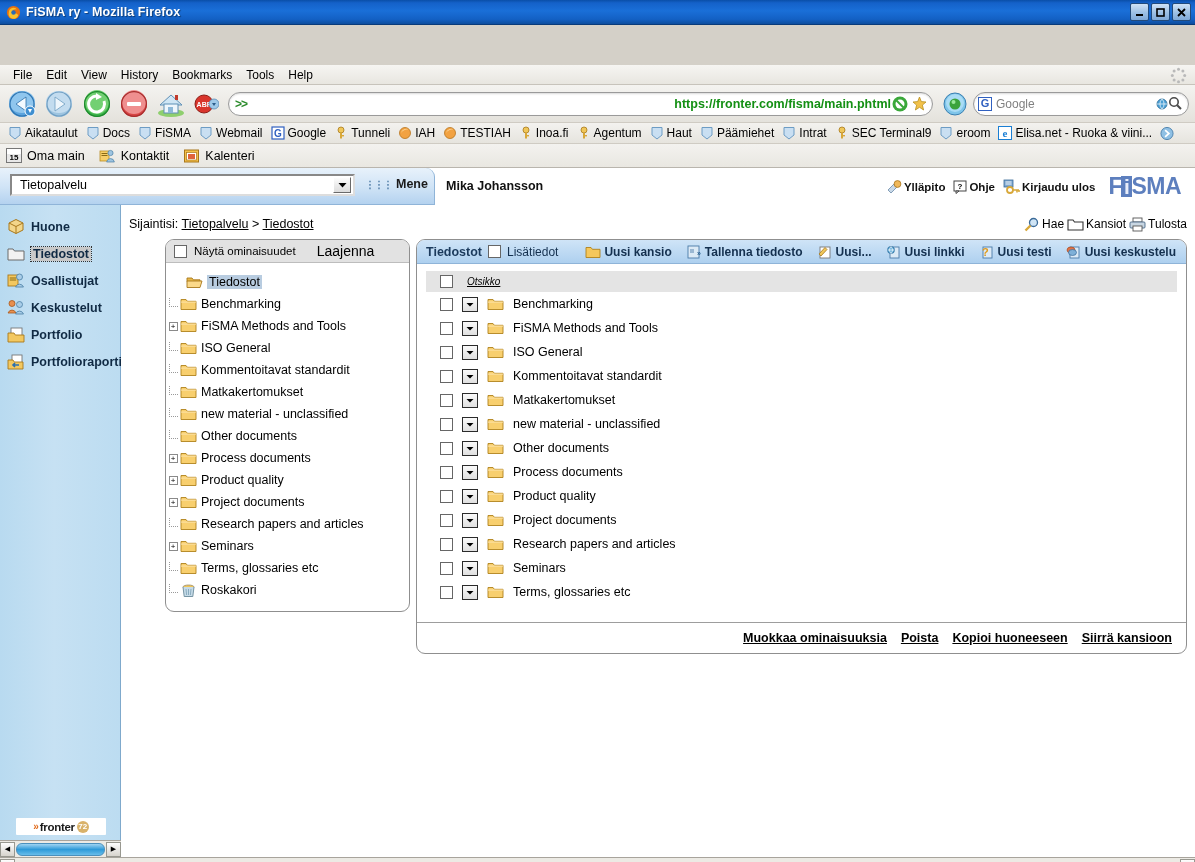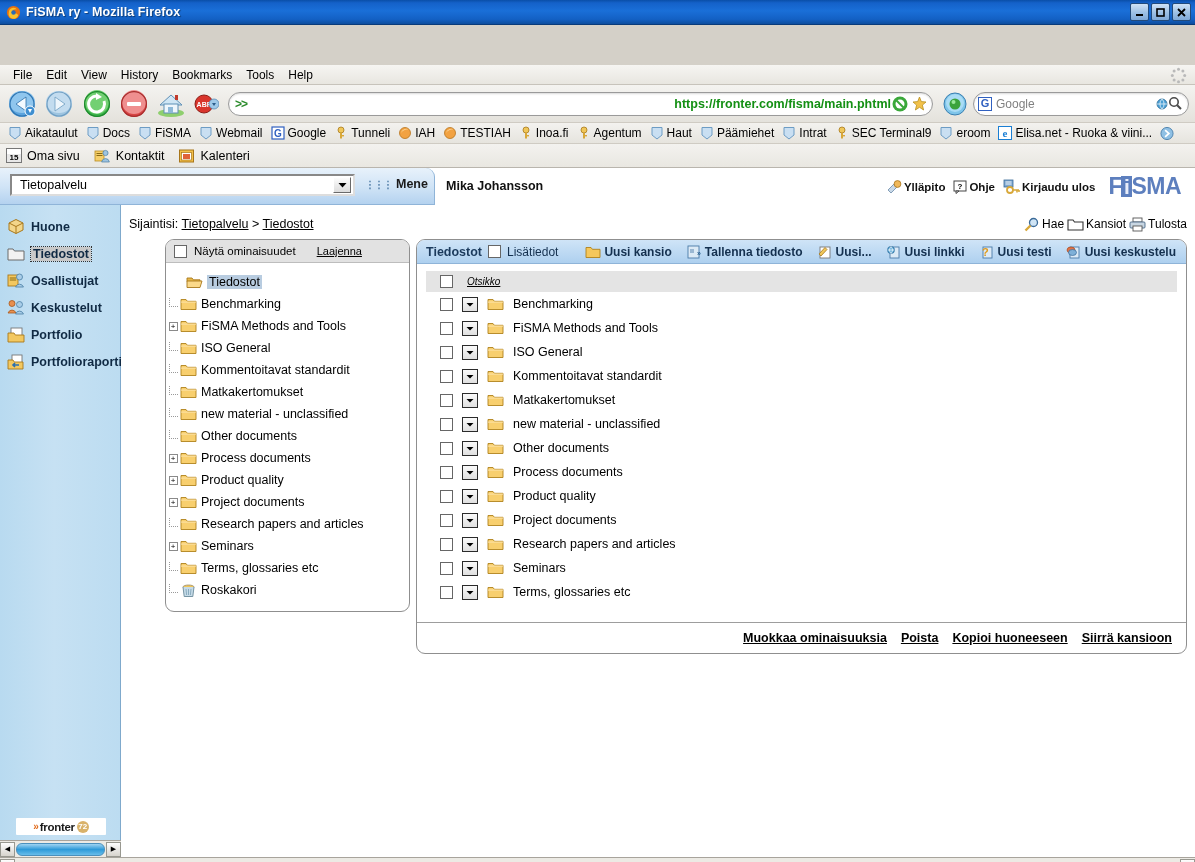--- a/index.html
+++ b/index.html
@@ -268,21 +268,21 @@
   .treehead {
     height: 23px; background: #e2e2e2;
     border-bottom: 1px solid #bdbdbd;
     display: flex; align-items: center; padding: 0 8px; gap: 7px;
   }
   .cbx {
     width: 13px; height: 13px; background: #fff;
     border: 1px solid #666; flex: none;
   }
   .treehead .th-lbl { font-size: 11.5px; color: #000; }
-  .treehead .th-link { font-size: 11px; color: #000; text-decoration: underline; margin-left: 14px;}
+  .treehead .th-link { font-size: 14px; color: #000; margin-left: 14px;}
   .treebody { padding: 8px 0 10px 0; }
   .tnode {
     display: flex; align-items: center; height: 22px;
     font-size: 12.5px; color: #000; position: relative;
   }
   .tnode .ind { width: 14px; flex: none; display: flex; align-items: center; justify-content: center; }
   .plus {
     width: 9px; height: 9px; border: 1px solid #8a8a8a; background: #fff;
     font-size: 8px; line-height: 7px; text-align: center; color: #000;
     font-family: "Liberation Sans", sans-serif;
@@ -673,21 +673,21 @@
           <circle cx="7.5" cy="7.5" r="6.5" fill="#8fc0e4" stroke="#4a80ad" stroke-width="1"></circle>
           <path d="M5.5 4 L9.5 7.5 L5.5 11" stroke="#fff" stroke-width="1.8" fill="none"></path>
         </svg>
       </span>
     </span>
   </div>
 
 <div class="bmbar2">
   <span class="bm2">
     <span class="cal-ico">15</span>
-    <span>Oma sivu</span>
+    <span>Oma main</span>
   </span>
   <span class="bm2">
     <span>
       <svg width="17" height="16" viewBox="0 0 17 16">
         <rect x="1" y="3" width="9" height="10" fill="#f6cf6a" stroke="#b88c20" stroke-width=".8"></rect>
         <rect x="2.5" y="5" width="6" height="1" fill="#8a6a14"></rect>
           <rect x="2.5" y="7" width="6" height="1" fill="#8a6a14"></rect>
         <circle cx="11.5" cy="5" r="2.6" fill="#9ec4e0" stroke="#4a7fa5" stroke-width=".7"></circle>
         <path d="M7.6 14 a4 4.4 0 0 1 7.8 0 z" fill="#9ec4e0" stroke="#4a7fa5" stroke-width=".7"></path>
       </svg>

